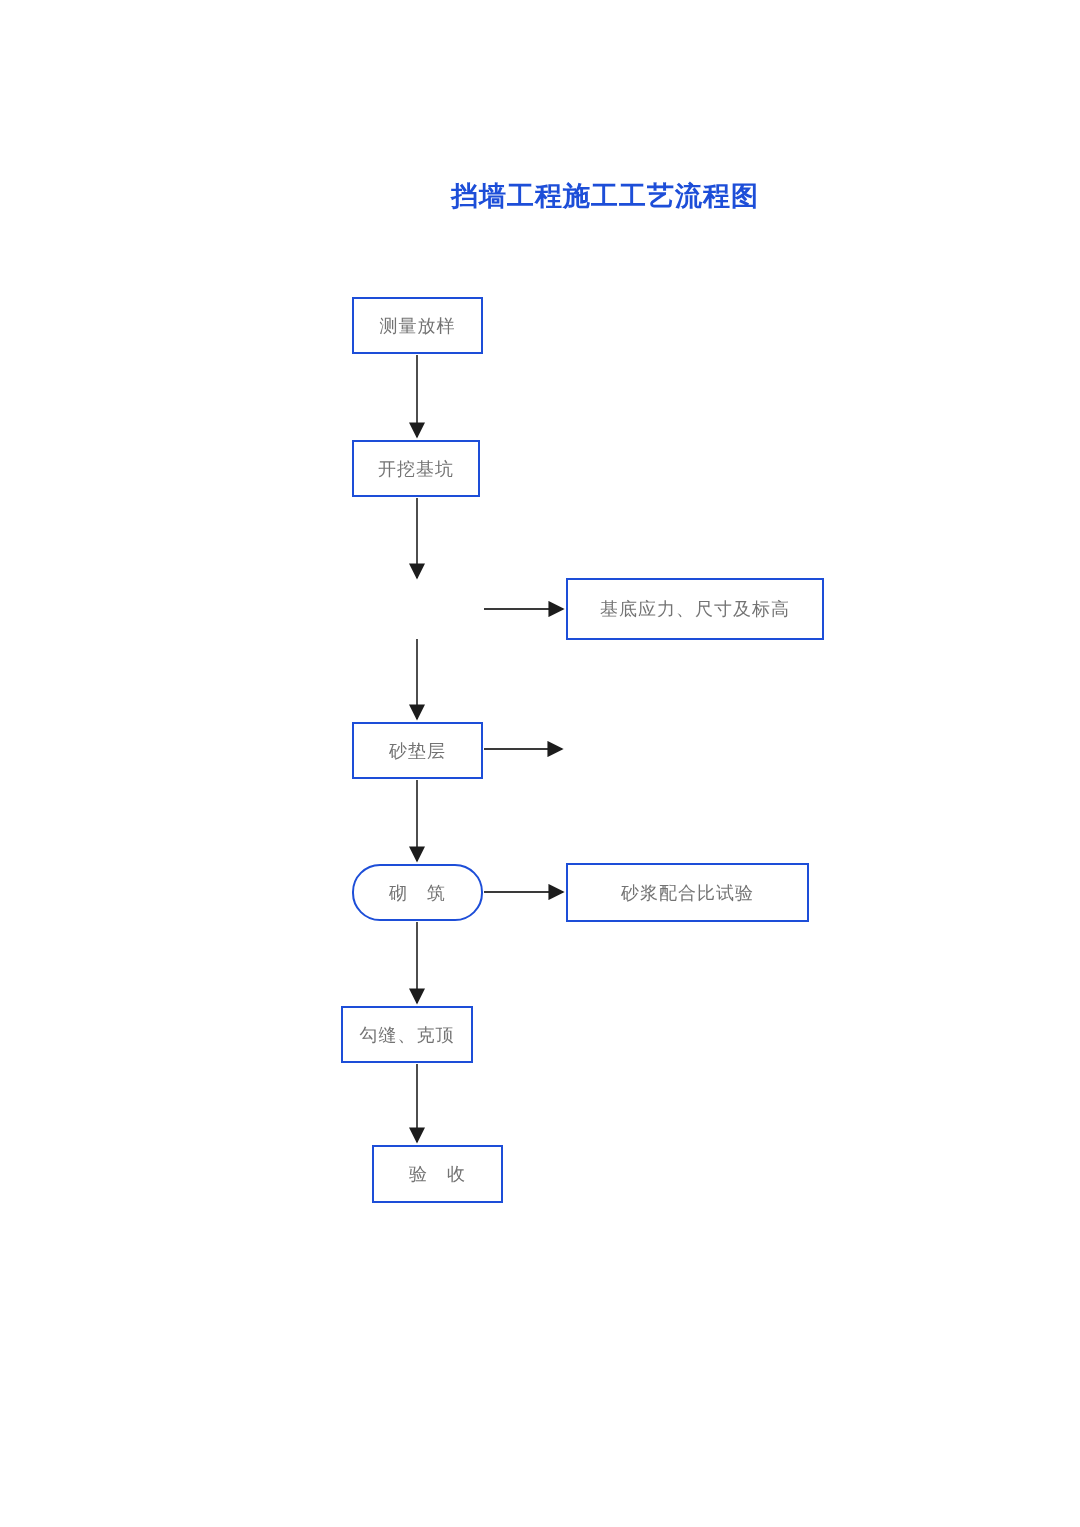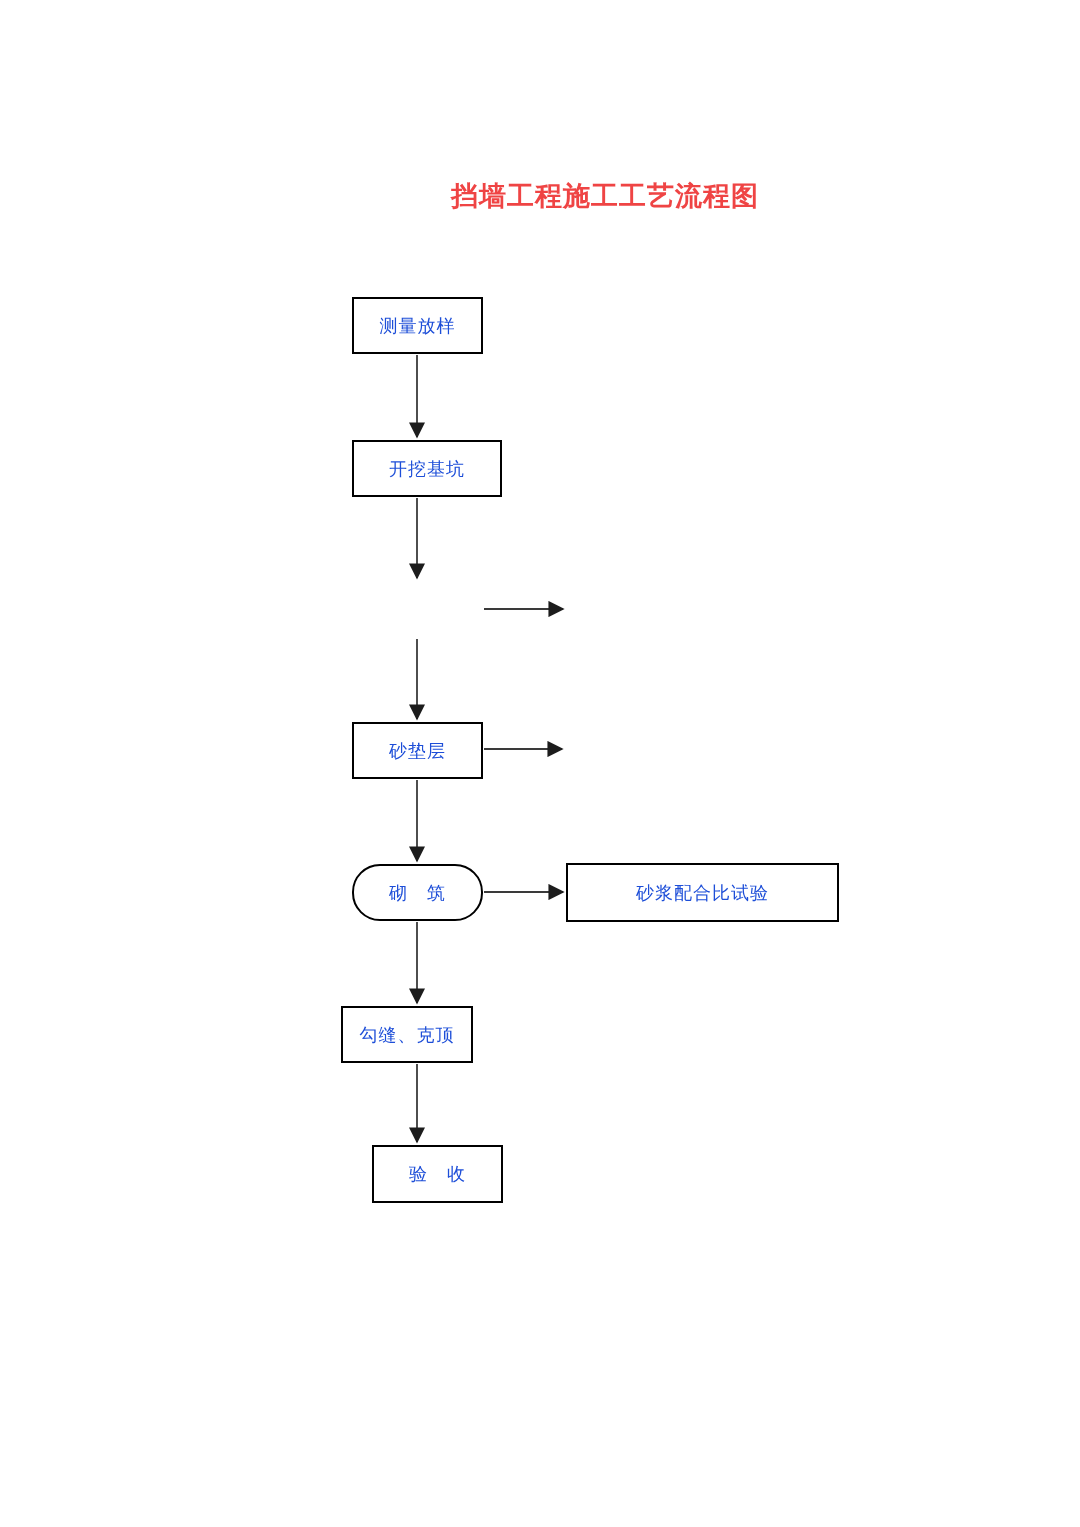--- a/index.html
+++ b/index.html
@@ -17,49 +17,49 @@
   }
   .title {
     position: absolute;
     left: 420px;
     top: 178px;
     width: 370px;
     margin: 0;
     text-align: center;
     font-size: 27px;
     font-weight: bold;
-    color: #ef4444;
+    color: #1d4ed8;
     letter-spacing: 1px;
     white-space: nowrap;
   }
   .node {
     position: absolute;
     box-sizing: border-box;
-    border: 2px solid #000000;
+    border: 2px solid #1d4ed8;
     background: #ffffff;
     display: flex;
     align-items: center;
     justify-content: center;
     font-size: 18px;
-    color: #1d4ed8;
+    color: #737373;
     letter-spacing: 1px;
     white-space: nowrap;
   }
   
   .step-0 { left: 352px; top: 297px; width: 131px; height: 57px; }
-  .step-1 { left: 352px; top: 440px; width: 150px; height: 57px; text-align: right; }
+  .step-1 { left: 352px; top: 440px; width: 128px; height: 57px; text-align: right; }
   .step-2 { left: 352px; top: 581px; width: 131px; height: 57px; }
   .step-3 { left: 352px; top: 722px; width: 131px; height: 57px; }
   .step-4 { left: 352px; top: 864px; width: 131px; height: 57px; border-radius: 28px; }
   .step-5 { left: 341px; top: 1006px; width: 132px; height: 57px; }
   .step-6 { left: 372px; top: 1145px; width: 131px; height: 58px; }
   
   .side-0 { left: 566px; top: 578px; width: 258px; height: 62px; }
   .side-1 { left: 565px; top: 721px; width: 252px; height: 58px; }
-  .side-2 { left: 566px; top: 863px; width: 273px; height: 59px; }
+  .side-2 { left: 566px; top: 863px; width: 243px; height: 59px; }
   .connectors {
     position: absolute;
     left: 0;
     top: 0;
     pointer-events: none;
   }
   .connectors line {
     stroke: #3a3a3a;
     stroke-width: 1.8;
   }
@@ -77,20 +77,21 @@
 
 
   <div class="node step-3">砂垫层</div>
 
   <div class="node step-4">砌　筑</div>
 
   <div class="node step-5">勾缝、克顶</div>
 
   <div class="node step-6">验　收</div>
 
+  <div class="node side-0">基底应力、尺寸及标高</div>
 
 
   <div class="node side-2">砂浆配合比试验</div>
 
   <svg class="connectors" width="1080" height="1527">
     <defs>
       <marker id="arrowhead" viewBox="0 0 10 10" refX="9" refY="5" markerWidth="9" markerHeight="9" orient="auto-start-reverse">
         <path d="M0,0 L10,5 L0,10 z" fill="#1c1c1c"></path>
       </marker>
     </defs>

